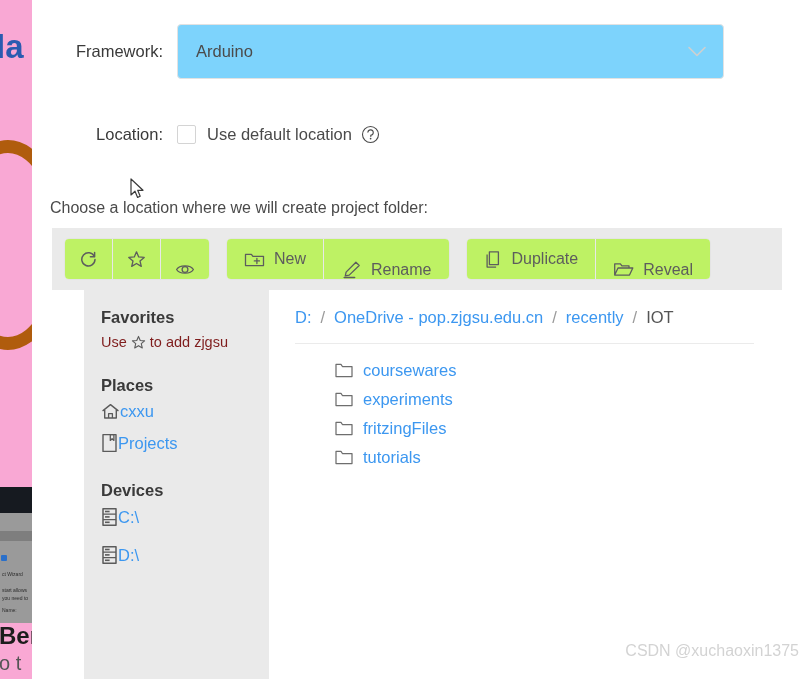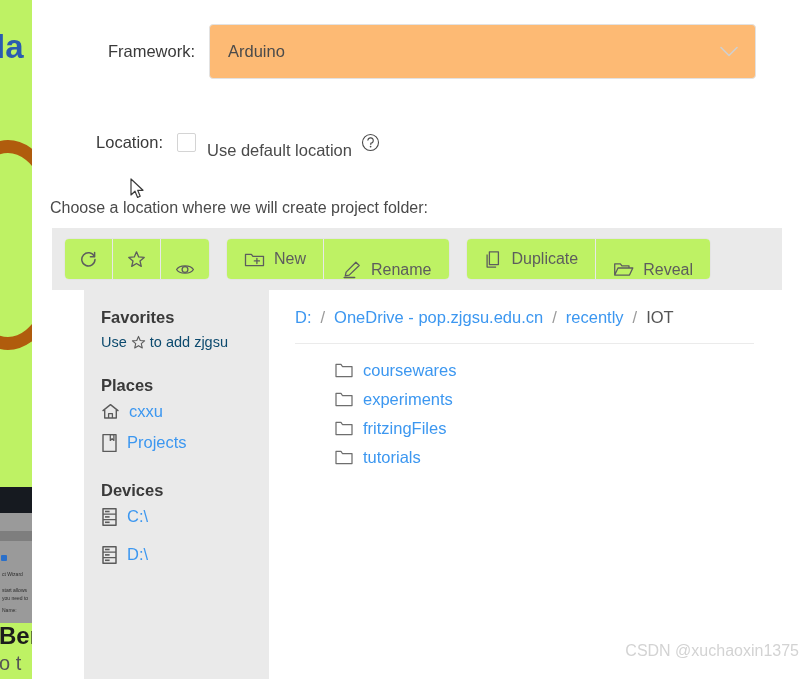--- a/index.html
+++ b/index.html
@@ -17,21 +17,21 @@
     height: 679px;
     background: #ffffff;
     overflow: hidden;
   }
 
   
   #bg-sliver {
     position: absolute;
     left: 0; top: 0;
     width: 32px; height: 679px;
-    background: #bef264;
+    background: #f9a8d4;
     overflow: hidden;
   }
   #bg-sliver .bg-title {
     position: absolute;
     left: -4px; top: 28px;
     font-size: 33px;
     font-weight: 700;
     color: #2a5bb0;
     letter-spacing: 0px;
     font-family: "Liberation Sans", sans-serif;
@@ -100,35 +100,35 @@
     width: 780px; height: 679px;
     background: #ffffff;
   }
 
   
   .field-row {
     position: absolute;
     display: flex;
     align-items: center;
   }
-  #framework-row { left: 0; top: 24px; padding-left: 32px; }
+  #framework-row { left: 0; top: 24px; }
   .field-label {
     width: 145px;
     text-align: right;
     padding-right: 14px;
     font-size: 16.5px;
     color: #3a3a3a;
     font-family: "Liberation Sans", sans-serif;
   }
   #framework-select {
     width: 547px;
     height: 55px;
     border: 1px solid #e2e2e2;
     border-radius: 4px;
-    background: #fdba74;
+    background: #7dd3fc;
     display: flex;
     align-items: center;
     padding: 0 16px 0 18px;
     position: relative;
     cursor: pointer;
   }
   #framework-select .sel-value {
     font-size: 16.5px;
     color: #4b4b4b;
     font-family: "Liberation Sans", sans-serif;
@@ -148,21 +148,20 @@
     border-radius: 2px;
     background: #fff;
     cursor: pointer;
     flex: 0 0 auto;
   }
   #use-default-label {
     margin-left: 11px;
     font-size: 16.5px;
     color: #4a4a4a;
     font-family: "Liberation Sans", sans-serif;
-    margin-top: 16px;
   }
   #help-icon {
     margin-left: 9px;
     line-height: 0;
     cursor: pointer;
   }
 
   
   #choose-hint {
     position: absolute;
@@ -237,31 +236,30 @@
   }
   .side-heading {
     font-size: 16.5px;
     font-weight: 700;
     color: #3a3a3a;
     margin-bottom: 7px;
     font-family: "Liberation Sans", sans-serif;
   }
   .side-note {
     font-size: 14.5px;
-    color: #0c4a6e;
+    color: #7f1d1d;
     margin-bottom: 26px;
     display: flex;
     align-items: center;
     gap: 4px;
     font-family: "Liberation Sans", sans-serif;
   }
   .side-item {
     display: flex;
-    align-items: flex-start;
-    gap: 9px;
+    align-items: flex-end;
     margin-bottom: 12px;
     cursor: pointer;
   }
   .side-item .si-icon { line-height: 0; flex: 0 0 auto; }
   .side-item .si-label {
     font-size: 16.5px;
     color: #3c97f0;
     font-family: "Liberation Sans", sans-serif;
   }
   .side-gap { height: 16px; }

